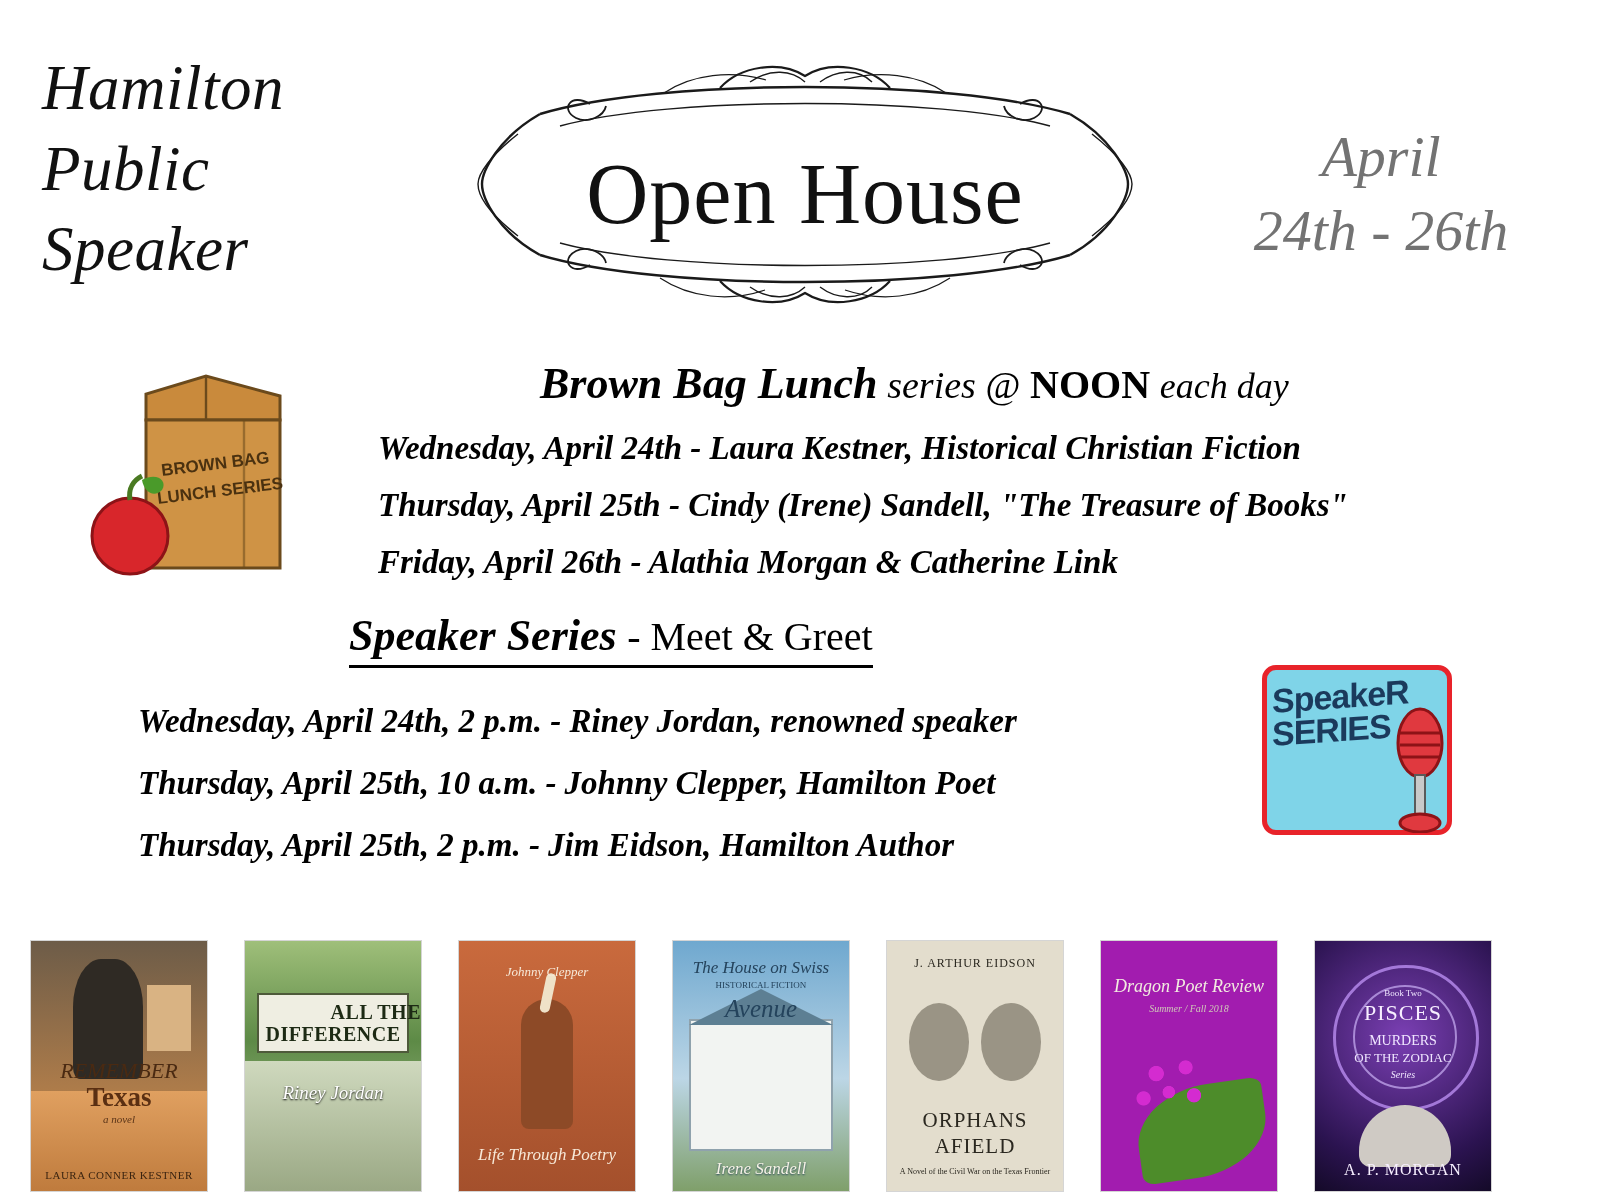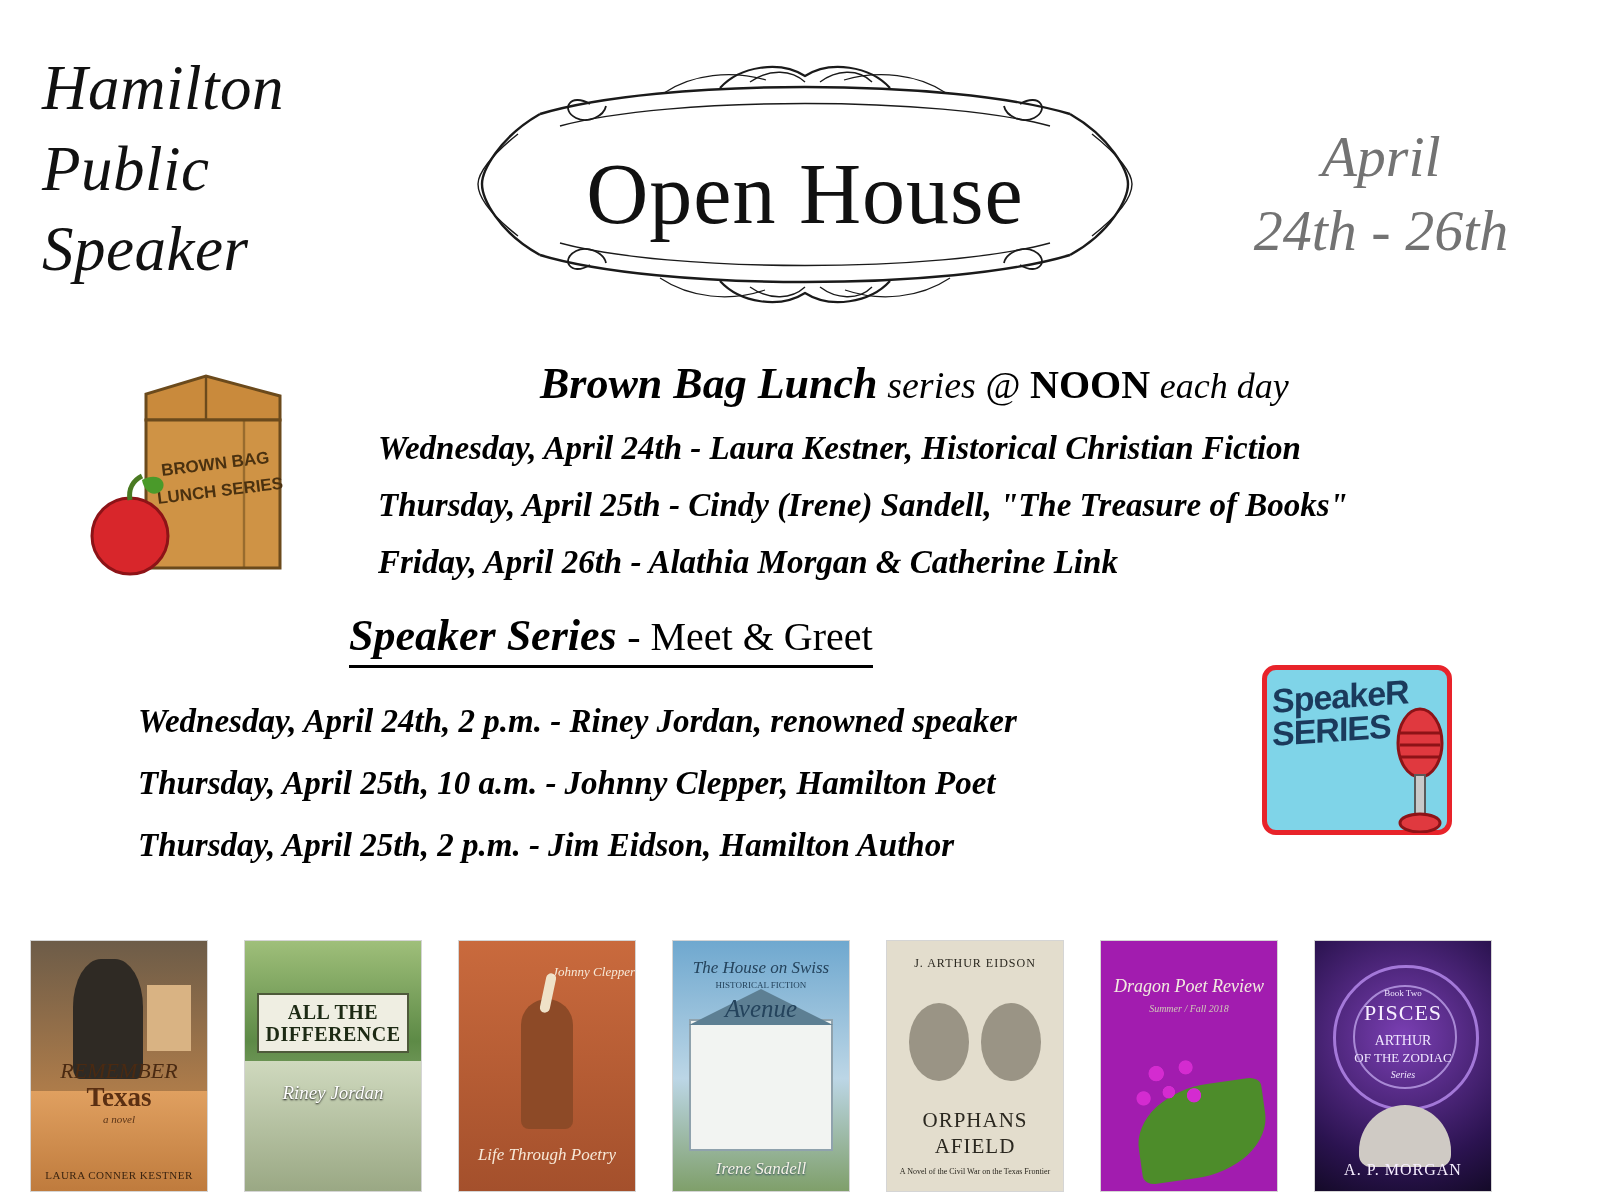--- a/index.html
+++ b/index.html
@@ -201,29 +201,29 @@
   .c1 .ground { position:absolute; left:0; bottom:0; width:100%; height:40%; background: linear-gradient(#e0a060,#bf7b3d); }
   .c1 .t1 { top:118px; font-size:22px; color:#4a2a12; font-style:italic; }
   .c1 .t2 { top:142px; font-size:27px; color:#5a2f12; font-weight:bold; }
   .c1 .t3 { top:172px; font-size:11px; color:#5a3418; font-style:italic; }
   .c1 .t4 { bottom:10px; font-size:11px; color:#3b2410; letter-spacing:0.5px; }
 
   
   .c2 { left: 244px; background: linear-gradient(#9fbf7a, #5d8a46 40%, #b9c9a0); }
   .c2 .garden { position:absolute; left:0; bottom:0; width:100%; height:52%; background: linear-gradient(#cfd9be,#9aa884); }
   .c2 .box { position:absolute; left:12px; top:52px; right:12px; height:56px; background:#efeee2; border:2px solid #4e5a3a; }
-  .c2 .t1 { top:60px; font-size:20px; color:#1d2a14; font-weight:bold; letter-spacing:0.5px; }
+  .c2 .t1 { top:60px; font-size:20px; color:#1d2a14; font-weight:bold; letter-spacing:0.5px;text-align:right; }
   .c2 .t2 { top:82px; font-size:20px; color:#1d2a14; font-weight:bold; letter-spacing:0.5px; }
   .c2 .t3 { top:142px; font-size:19px; color:#ffffff; font-style:italic; text-shadow:0 1px 2px #000; }
 
   
   .c3 { left: 458px; background: linear-gradient(#c96a3d, #a4502c); }
   .c3 .idol { position:absolute; left:62px; top:58px; width:52px; height:130px; background:#8d4a27; border-radius:26px 26px 8px 8px; }
   .c3 .feather { position:absolute; left:84px; top:32px; width:10px; height:40px; background:#efe2c8; border-radius:5px; transform:rotate(12deg); }
-  .c3 .t1 { top:24px; font-size:13px; color:#f7e9d8; font-style:italic;text-align:right; }
+  .c3 .t1 { top:24px; font-size:13px; color:#f7e9d8; font-style:italic; }
   .c3 .t2 { bottom:26px; font-size:17px; color:#f7e9d8; font-style:italic; }
 
   
   .c4 { left: 672px; background: linear-gradient(#6fa8cf, #bcd6e6 55%, #7f9f6a); }
   .c4 .house { position:absolute; left:16px; bottom:40px; right:16px; height:128px; background:#f2f4f2; border:2px solid #8fa2ad; }
   .c4 .roof { position:absolute; left:16px; bottom:166px; width:0; height:0; border-left:72px solid transparent; border-right:72px solid transparent; border-bottom:36px solid #5d7f93; }
   .c4 .t1 { top:18px; font-size:17px; color:#24435c; font-style:italic; }
   .c4 .t2 { top:40px; font-size:9px; color:#24435c; }
   .c4 .t3 { top:54px; font-size:25px; color:#24435c; font-style:italic; }
   .c4 .t4 { bottom:12px; font-size:17px; color:#f7f3e6; font-style:italic; text-shadow:0 1px 2px #24435c; }
@@ -403,19 +403,19 @@
     <div class="ct t1">Dragon Poet Review</div>
     <div class="ct t2">Summer / Fall 2018</div>
   </div>
 
   <div class="cover c7">
     <div class="zodiac"></div>
     <div class="zodiac2"></div>
     <div class="hand"></div>
     <div class="ct t1">Book Two</div>
     <div class="ct t2">PISCES</div>
-    <div class="ct t3">ARTHUR</div>
+    <div class="ct t3">MURDERS</div>
     <div class="ct t4">OF THE ZODIAC</div>
     <div class="ct t5">Series</div>
     <div class="ct t6">A. P. MORGAN</div>
   </div>
 
 </div>
 
 </body></html>

